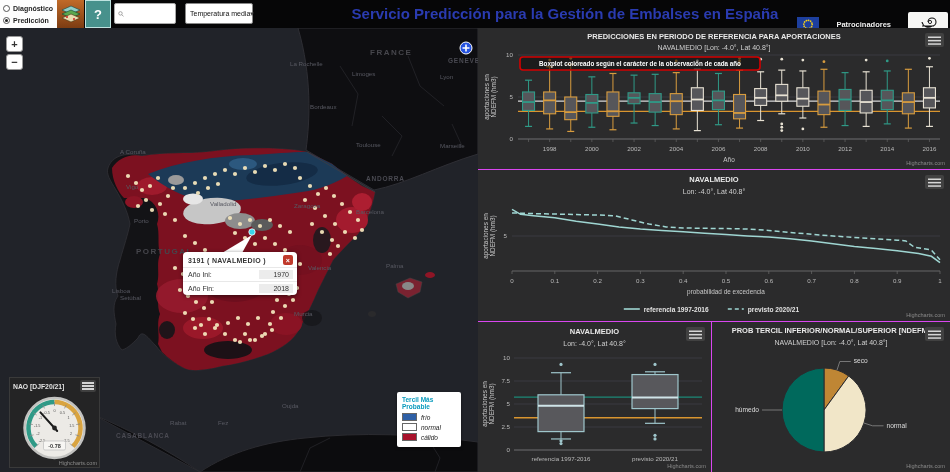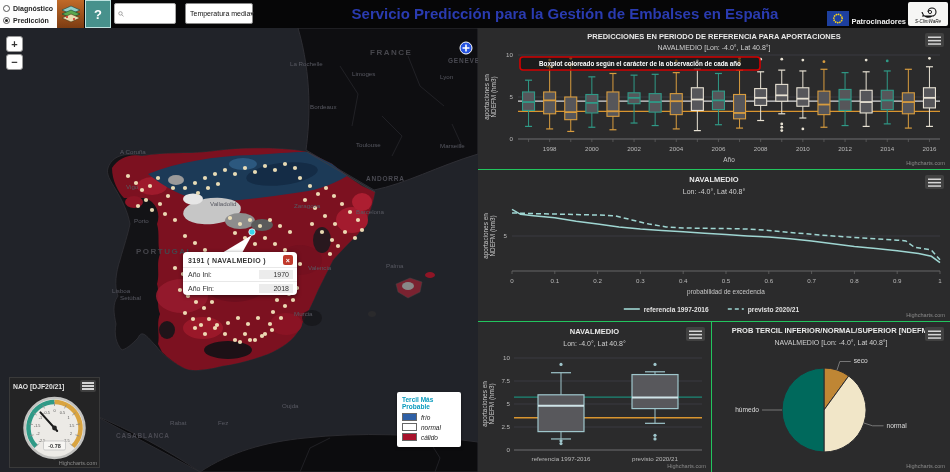--- a/index.html
+++ b/index.html
@@ -24,21 +24,21 @@
   .searchbox{position:absolute;left:114px;top:3px;width:62px;height:21px;background:#fff;
              border:1px solid #aaa;border-radius:2px;display:flex;align-items:center;
              padding:0 3px;box-sizing:border-box;gap:2px;}
   .searchbox input{border:none;outline:none;width:100%;font-size:7px;background:transparent;}
   .selectbox{position:absolute;left:185px;top:3px;width:68px;height:21px;background:#fff;
              border:1px solid #888;border-radius:2px;display:flex;align-items:center;
              justify-content:space-between;padding:0 4px;font-size:7px;color:#111;
              box-sizing:border-box;cursor:pointer;white-space:nowrap;}
   .apptitle{position:absolute;left:565px;top:5px;transform:translateX(-50%);font-size:15px;
             font-weight:bold;color:#2a3bb0;white-space:nowrap;}
-  .sponsors{position:absolute;right:2px;top:2px;display:flex;align-items:flex-end;gap:2px;}
+  .sponsors{position:absolute;right:2px;top:12px;display:flex;align-items:center;gap:17px;}
   .sponsor-label{color:#f0f0f0;font-size:7.5px;font-weight:bold;}
   .logo-box{width:40px;height:24px;background:#f6f6f4;border-radius:2px;display:flex;
             flex-direction:column;align-items:center;justify-content:center;}
   .logo-text{font-size:4.5px;color:#111;font-style:italic;}
   
   .map{position:absolute;left:0;top:28px;width:478px;height:444px;background:#212329;overflow:hidden;}
   .zoomctrl{position:absolute;left:6px;top:8px;width:18px;display:flex;flex-direction:column;gap:2px;z-index:6;}
   .zbtn{width:17px;height:16px;background:#fff;border:1px solid #999;border-radius:3px;font-size:11px;
         font-weight:bold;color:#333;display:flex;align-items:center;justify-content:center;
         cursor:pointer;line-height:1;box-sizing:border-box;}
@@ -59,21 +59,21 @@
   .tl-sw{width:13px;height:6px;border:1px solid #666;flex:0 0 auto;}
   .nao{position:absolute;left:9px;top:349px;width:91px;height:91px;background:#242425;
        border:1px solid #3a3a3a;box-sizing:border-box;z-index:5;}
   .nao-head{display:flex;justify-content:space-between;align-items:center;padding:2px 3px;
             color:#e2e2e2;font-size:6.8px;font-weight:bold;}
   .hmb{width:16px;height:12px;background:#3f3f3f;border-radius:2px;display:flex;flex-direction:column;
        justify-content:center;gap:1.5px;padding:0 2px;box-sizing:border-box;cursor:pointer;flex:0 0 auto;}
   .hmb i{display:block;height:1.5px;background:#d6d6d6;}
   .nao-credit{position:absolute;right:2px;bottom:1px;font-size:5.5px;color:#8a8a8a;}
   
-  .right{position:absolute;left:478px;top:28px;width:472px;height:444px;background:#22c55e;}
+  .right{position:absolute;left:478px;top:28px;width:472px;height:444px;background:#d946ef;}
   .panel{position:absolute;background:#2b2b2c;}
   .p1{left:0;top:0;width:472px;height:141px;}
   .p2{left:0;top:142px;width:472px;height:151px;}
   .p3{left:0;top:294px;width:233px;height:150px;}
   .p4{left:234px;top:294px;width:238px;height:150px;}
   
   .ct{font-weight:bold;font-size:7.5px;fill:#e8e8e8;}
   .cs{font-size:7px;fill:#d0d0d0;}
   .tick{font-size:6.2px;fill:#b9b9b9;}
   .axt{font-size:6.4px;fill:#c8c8c8;}

